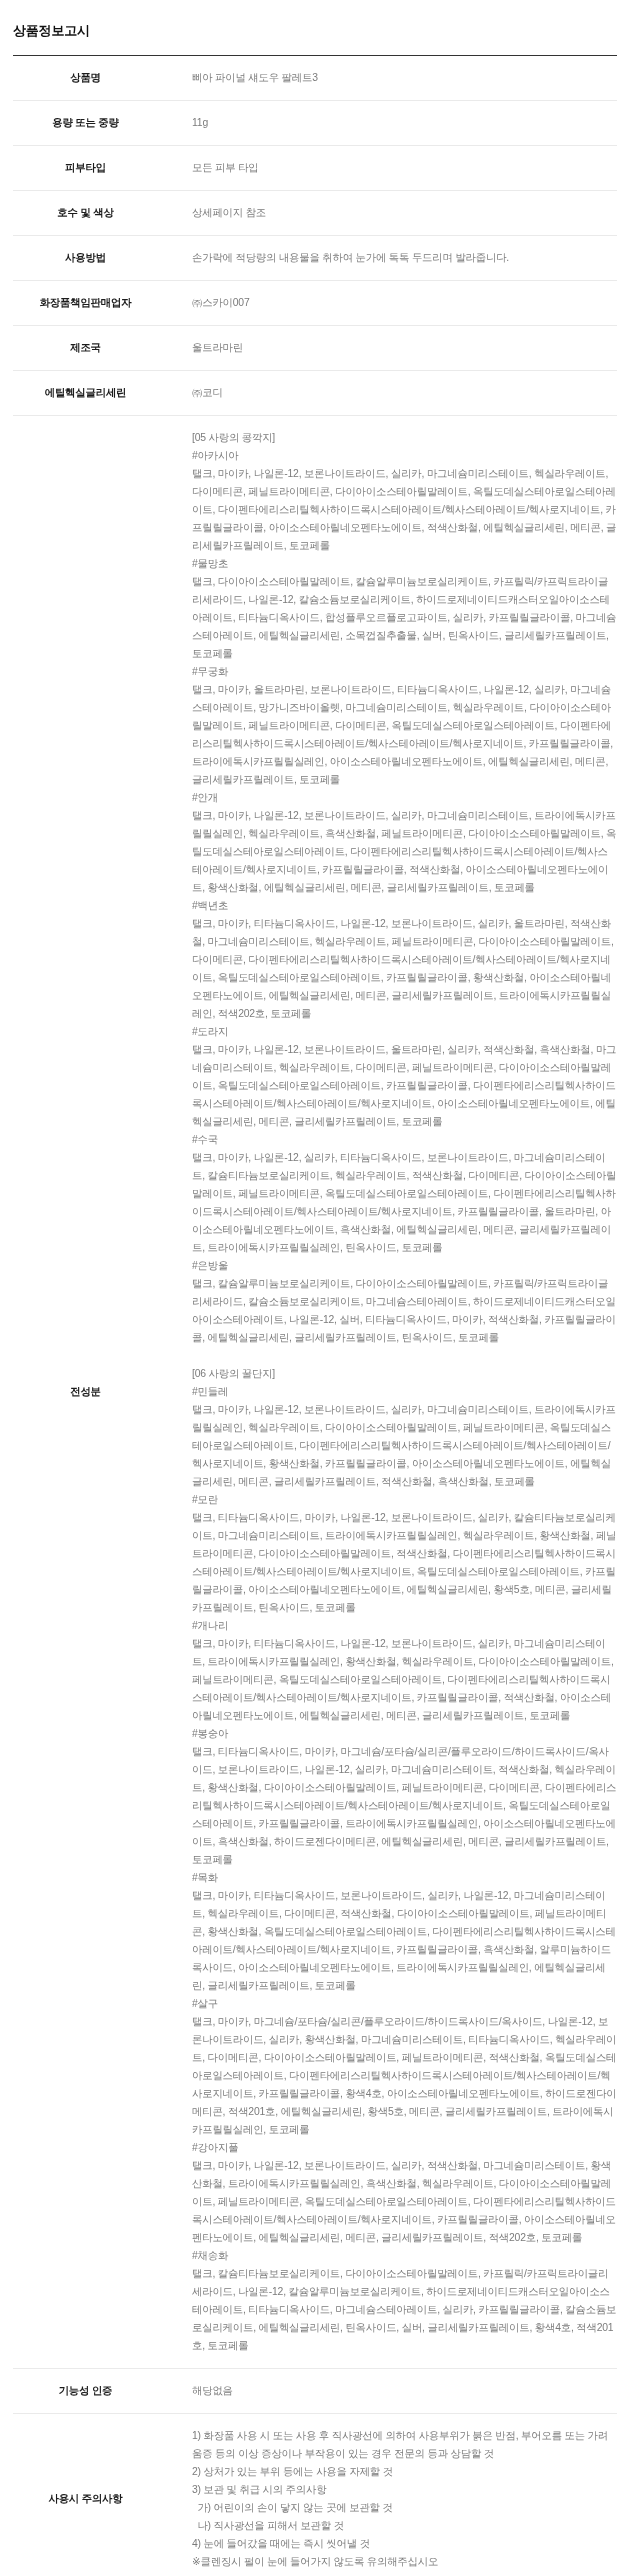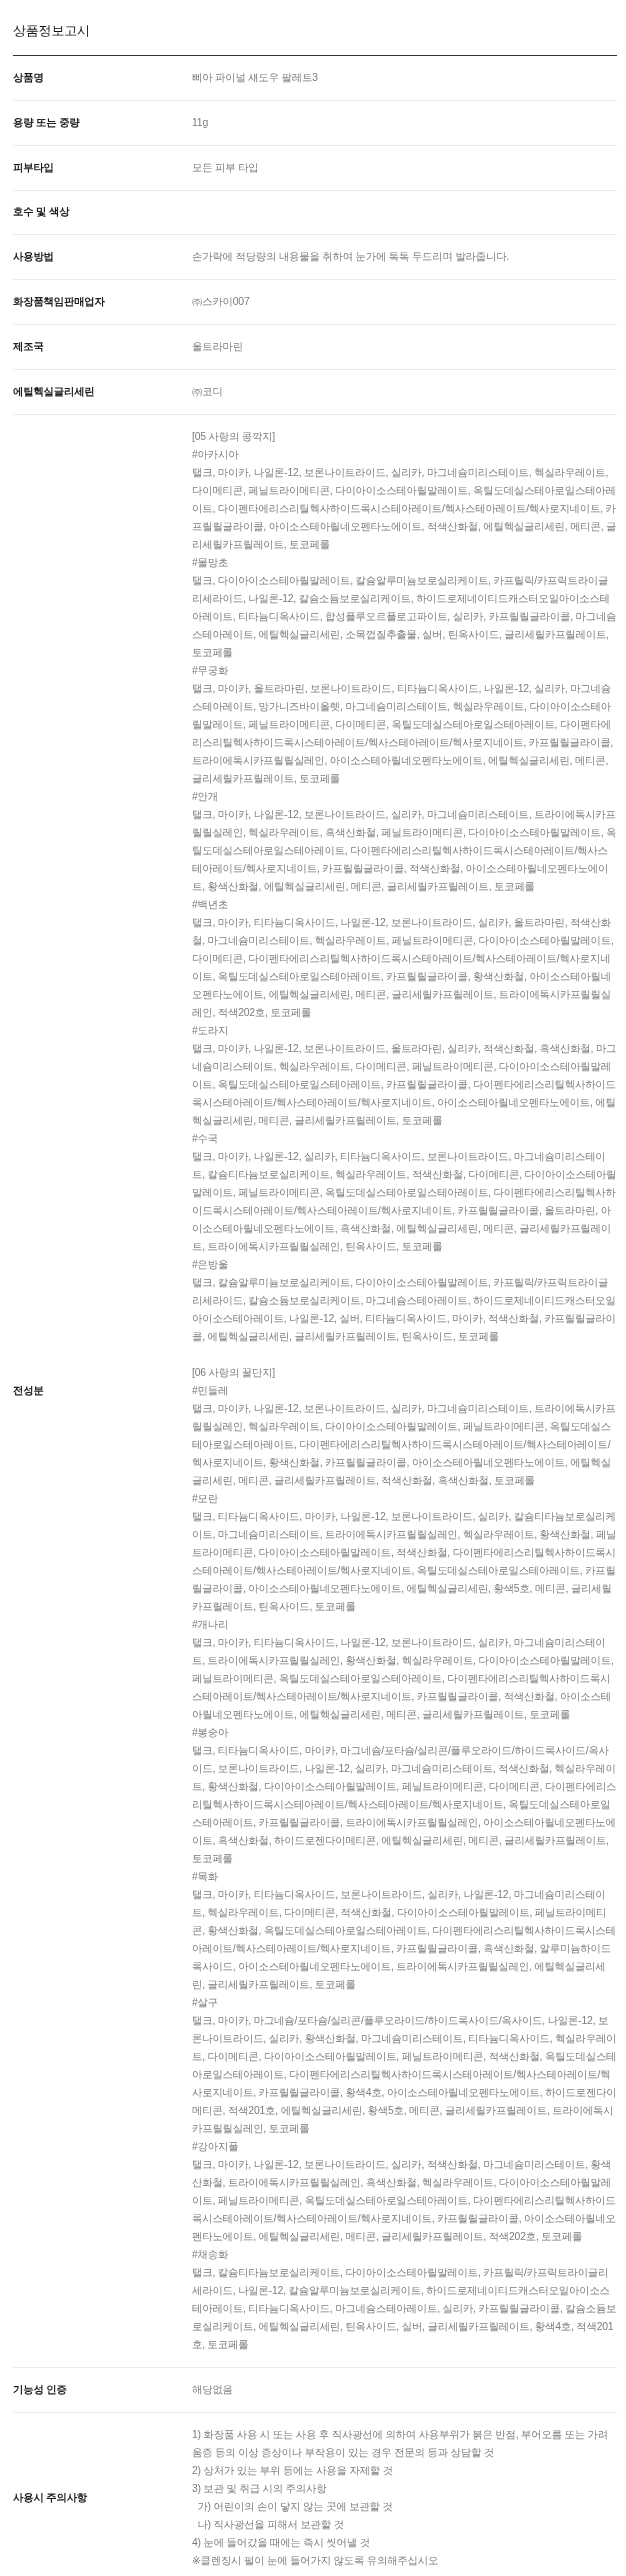--- a/index.html
+++ b/index.html
@@ -1,21 +1,21 @@
 <!DOCTYPE html>
 <html lang="ko" style="font-size:13px"><head>
 <meta charset="utf-8">
 <style>
   html,body{margin:0;padding:0;background:#ffffff;}
   body{font-family:"Liberation Sans","DejaVu Sans",sans-serif;color:#222;}
   .wrap{width:627px;box-sizing:border-box;padding:0 9.6px 32px 13px;background:#fff;}
-  .page-title{font-size:13px;font-weight:400;color:#111;padding:22px 0 15.3px 0;letter-spacing:-0.2px;}
+  .page-title{font-size:13px;font-weight:700;color:#111;padding:22px 0 15.3px 0;letter-spacing:-0.2px;}
   .info-table{border-top:1.6px solid #333;}
   .row{display:flex;align-items:center;border-bottom:0.8px solid #eaeaea;padding:13px 0;}
-  .label{flex:0 0 145px;width:145px;font-size:10.4px;font-weight:700;color:#1c1c1c;line-height:1.6;letter-spacing:-0.2px;}
+  .label{flex:0 0 145px;width:145px;font-size:10.4px;font-weight:700;color:#1c1c1c;line-height:1.6;letter-spacing:-0.2px;text-align:center;}
   .value{flex:1;font-size:10.4px;color:#7b7b7b;line-height:18px;letter-spacing:-0.2px;white-space:pre-wrap;word-break:break-all;margin-left:34px;}
   .line{min-height:18px;}
 </style>
 </head>
 <body>
 
 <div class="wrap">
   <div class="page-title">상품정보고시</div>
   <div class="info-table">
   <div class="row">
@@ -28,20 +28,21 @@
     <div class="value">11g</div>
   </div>
 
   <div class="row">
     <div class="label">피부타입</div>
     <div class="value">모든 피부 타입</div>
   </div>
 
   <div class="row">
     <div class="label">호수 및 색상</div>
+    <div class="value">상세페이지 참조</div>
   </div>
 
   <div class="row">
     <div class="label">사용방법</div>
     <div class="value">손가락에 적당량의 내용물을 취하여 눈가에 톡톡 두드리며 발라줍니다.</div>
   </div>
 
   <div class="row">
     <div class="label">화장품책임판매업자</div>
     <div class="value">㈜스카이007</div>

